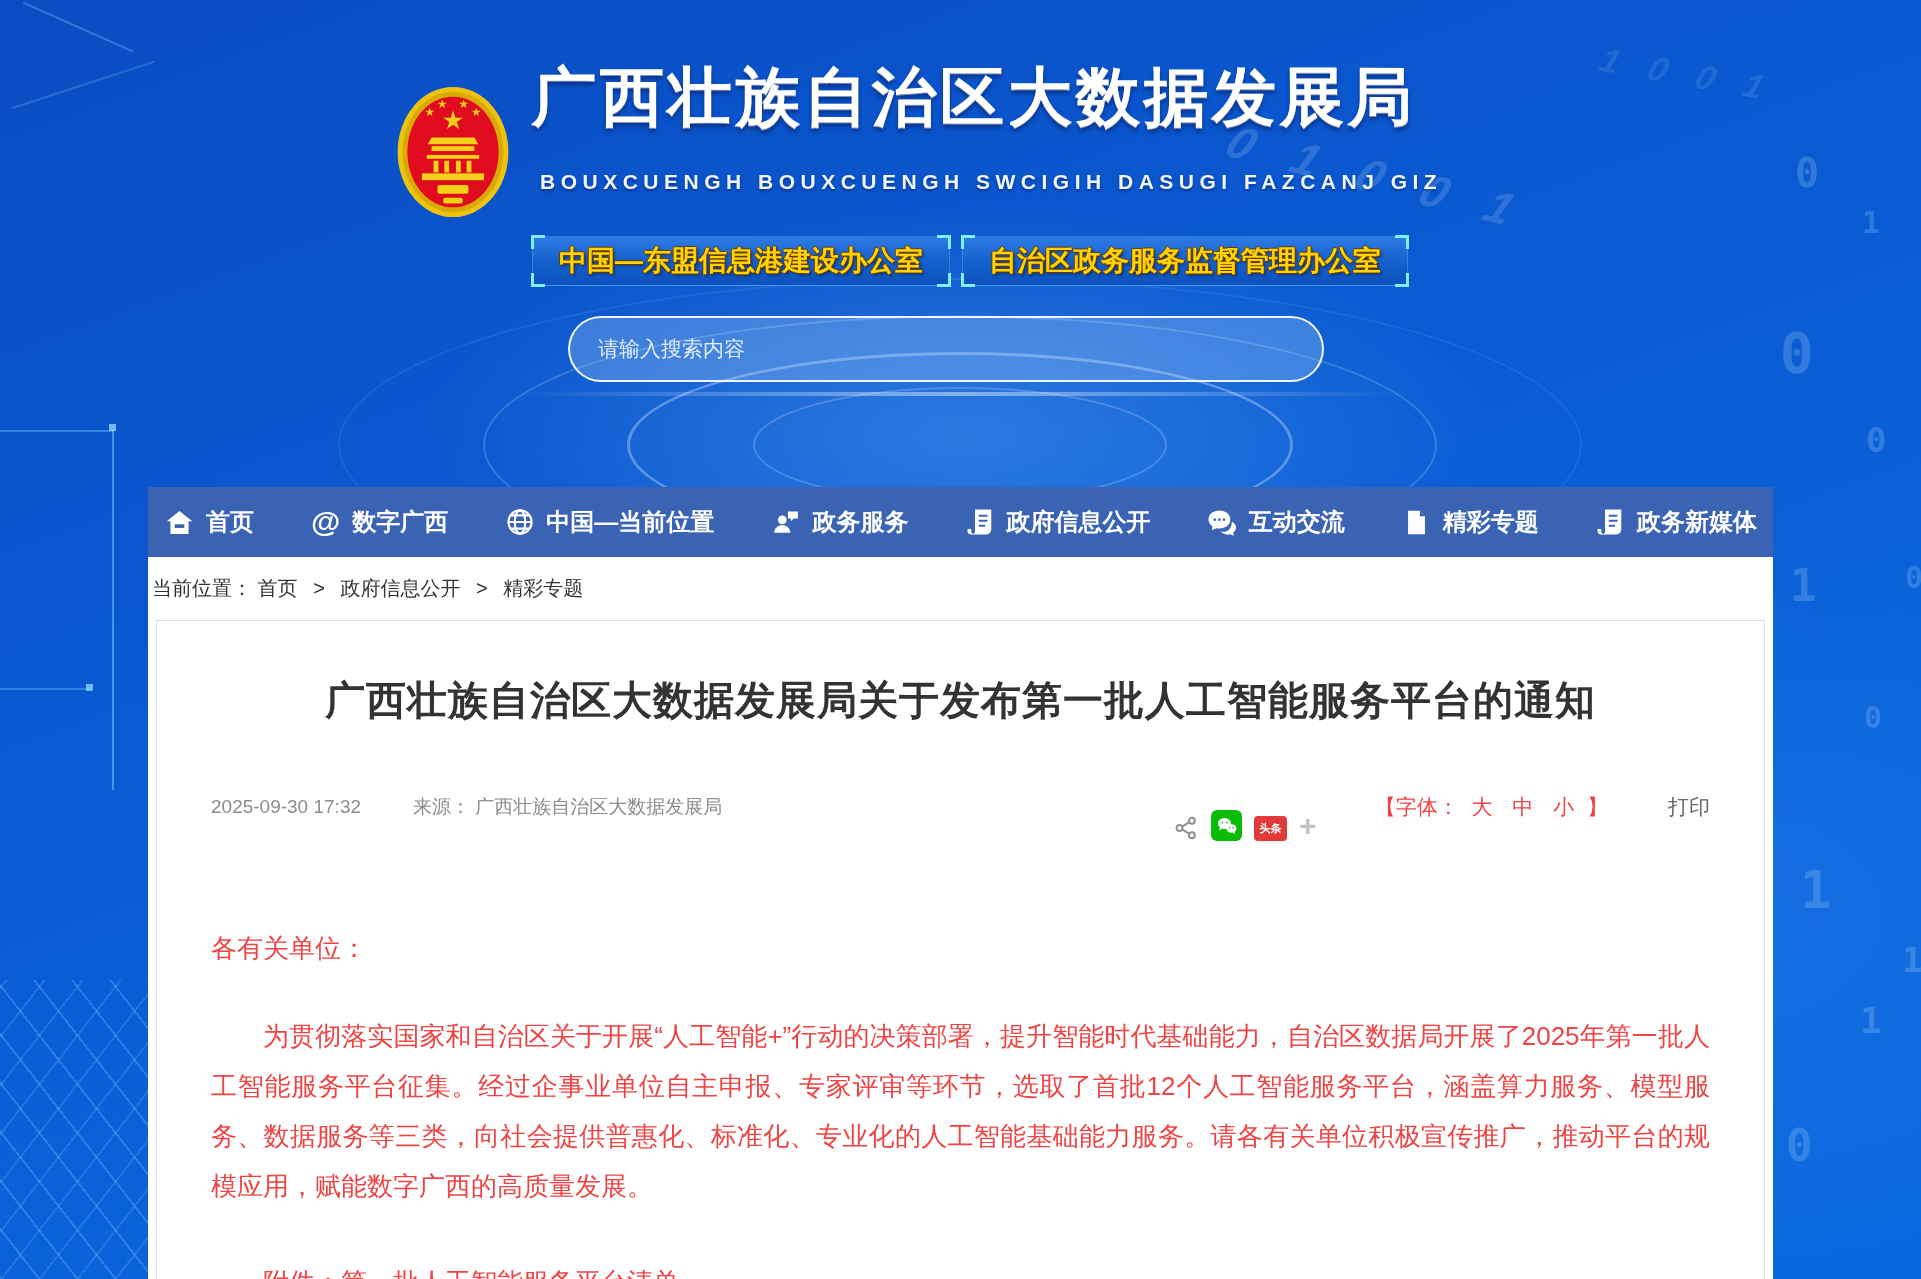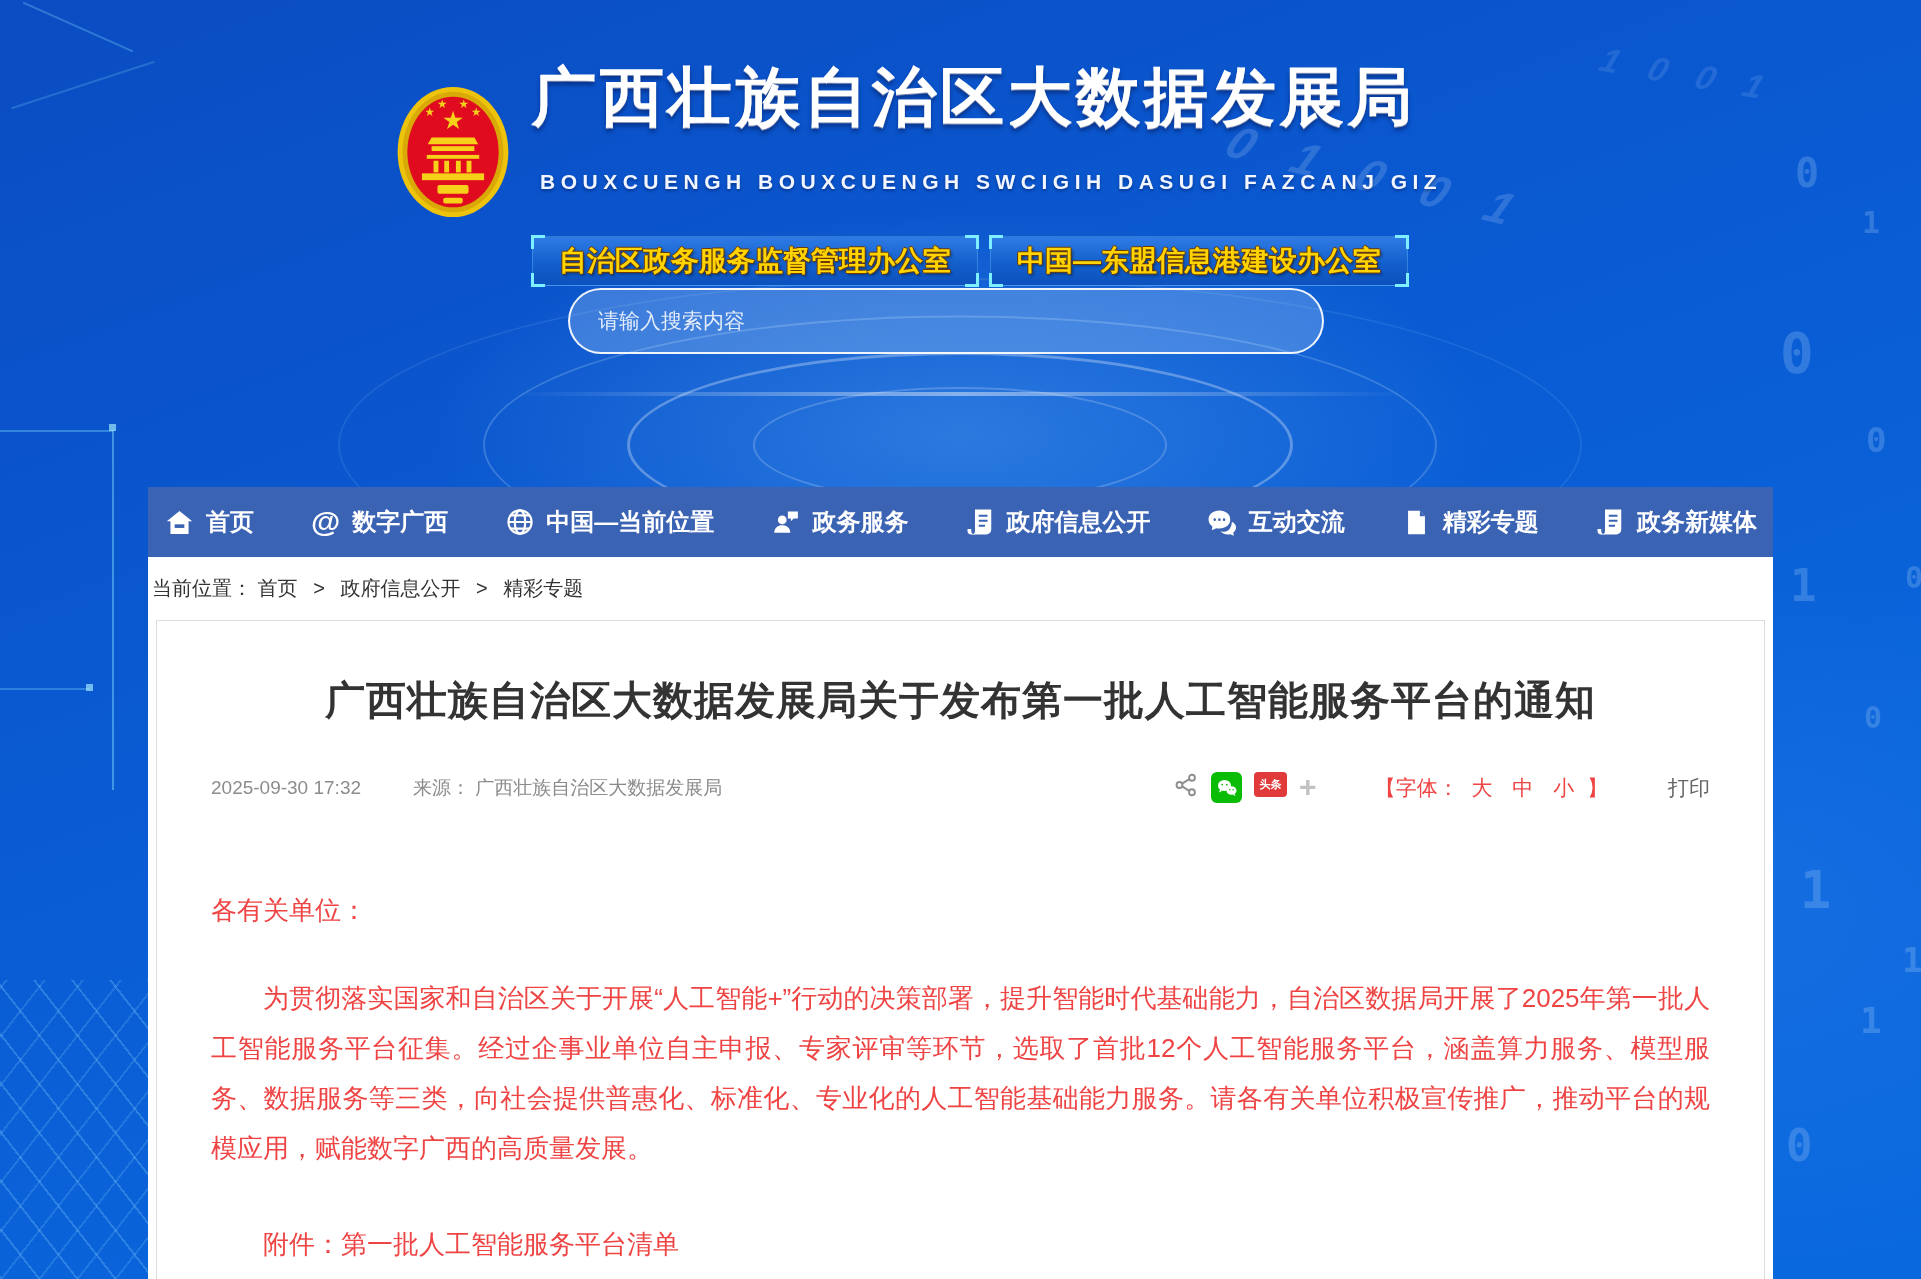--- a/index.html
+++ b/index.html
@@ -45,21 +45,21 @@
   .banner{position:relative;height:48px;display:flex;align-items:center;padding:0 26px;cursor:pointer;
     background:linear-gradient(180deg,#2f7be6 0%,#1260cc 55%,#0d51bd 100%);
     border:1px solid rgba(110,200,255,.35);
     font-size:28px;font-weight:bold;color:#ffd400;white-space:nowrap;
     text-shadow:1px 0 #6b3a06,-1px 0 #6b3a06,0 1px #6b3a06,0 -1px #6b3a06,2px 2px 3px rgba(0,0,0,.45);}
   .banner .c{position:absolute;width:11px;height:11px;border:0 solid #7defff;}
   .banner .tl{left:-2px;top:-2px;border-left-width:3px;border-top-width:3px;}
   .banner .tr{right:-2px;top:-2px;border-right-width:3px;border-top-width:3px;}
   .banner .bl{left:-2px;bottom:-2px;border-left-width:3px;border-bottom-width:3px;}
   .banner .br{right:-2px;bottom:-2px;border-right-width:3px;border-bottom-width:3px;}
-  .search{position:absolute;left:420px;top:288px;width:752px;height:62px;border:2px solid rgba(255,255,255,.92);
+  .search{position:absolute;left:420px;top:316px;width:752px;height:62px;border:2px solid rgba(255,255,255,.92);
     border-radius:33px;display:flex;overflow:hidden;background:rgba(200,226,255,.25);}
   .search input{flex:1;background:transparent;border:none;outline:none;padding:0 28px;font-size:21px;color:#fff;
     font-family:"Liberation Sans","DejaVu Sans",sans-serif;}
   .search input::placeholder{color:rgba(255,255,255,.85);}
   .search-btn{width:168px;background:#1c50a6;border:none;cursor:pointer;display:flex;align-items:center;justify-content:center;gap:10px;
     color:#fff;font-size:27px;font-family:"Liberation Sans","DejaVu Sans",sans-serif;}
   
   .nav{position:relative;z-index:5;width:1625px;margin:0 auto;height:70px;background:#3b63b4;
     display:flex;align-items:center;justify-content:space-between;padding:0 16px;box-sizing:border-box;}
   .nav-item{display:flex;align-items:center;gap:11px;color:#fff;font-size:24px;font-weight:bold;cursor:pointer;white-space:nowrap;text-decoration:none;}
@@ -69,21 +69,21 @@
   .main-white{position:relative;z-index:5;width:1625px;margin:0 auto;background:#fff;min-height:722px;box-sizing:border-box;}
   .breadcrumb{padding:18px 4px 12px 4px;font-size:20px;color:#333;}
   .breadcrumb a{color:#333;text-decoration:none;cursor:pointer;}
   .breadcrumb .sep{margin:0 10px;color:#333;}
   .card{margin:6px 8px 0 8px;border:1px solid #ddd;min-height:600px;padding:52px 54px 40px 54px;box-sizing:border-box;}
   .article-title{text-align:center;font-size:40px;font-weight:bold;color:#333;letter-spacing:1px;}
   .meta{margin-top:44px;display:flex;align-items:center;font-size:19px;color:#8c8c8c;}
   .meta .date{white-space:nowrap;}
   .meta .src{margin-left:52px;white-space:nowrap;}
   .meta-right{margin-left:auto;display:flex;align-items:center;}
-  .share-cluster{display:flex;align-items:flex-start;gap:12px;}
+  .share-cluster{display:flex;align-items:flex-end;gap:12px;margin-top:38px;}
   .icon-btn{cursor:pointer;display:flex;align-items:center;justify-content:center;border:none;background:none;padding:0;}
   .wechat{width:31px;height:31px;border-radius:6px;background:#0abc06;}
   .toutiao{width:33px;height:25px;border-radius:4px;background:#e03a3a;color:#fff;font-size:11px;font-weight:bold;
     display:flex;align-items:center;justify-content:center;letter-spacing:0;}
   .plus{font-size:30px;color:#c2c2c2;font-weight:bold;line-height:1;cursor:pointer;}
   .font-ctl{margin-left:58px;font-size:21px;color:#ef4444;white-space:nowrap;}
   .font-ctl .fsz{cursor:pointer;margin:0 7px;}
   .print{margin-left:60px;font-size:21px;color:#666;cursor:pointer;white-space:nowrap;}
   .body-text{margin-top:82px;font-size:26px;color:#ef4444;line-height:50px;}
   .body-text .para{text-indent:2em;margin-top:38px;text-align:justify;}
@@ -152,28 +152,28 @@
       </svg>
     </div>
     <div class="site-title">广西壮族自治区大数据发展局</div>
     <div class="site-sub">BOUXCUENGH BOUXCUENGH SWCIGIH DASUGI FAZCANJ GIZ</div>
     <div class="banners">
       <div class="banner">
         <span class="c tl"></span>
           <span class="c tr"></span>
           <span class="c bl"></span>
           <span class="c br"></span>
-        <span>自治区政务服务监督管理办公室</span>
+        <span>中国—东盟信息港建设办公室</span>
       </div>
       <div class="banner">
         <span class="c tl"></span>
           <span class="c tr"></span>
           <span class="c bl"></span>
           <span class="c br"></span>
-        <span>中国—东盟信息港建设办公室</span>
+        <span>自治区政务服务监督管理办公室</span>
       </div>
     </div>
     <div class="search">
       <input type="text" placeholder="请输入搜索内容" style="">
     </div>
   </div>
 </div>
 
 <div class="nav">
   <a class="nav-item">

